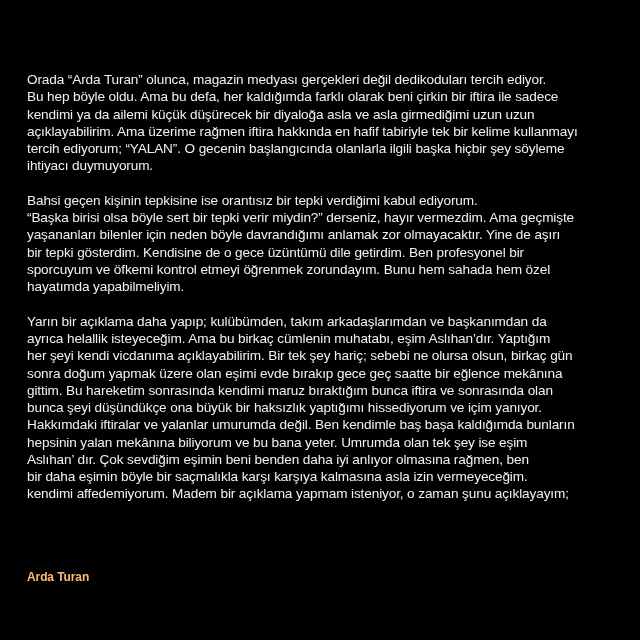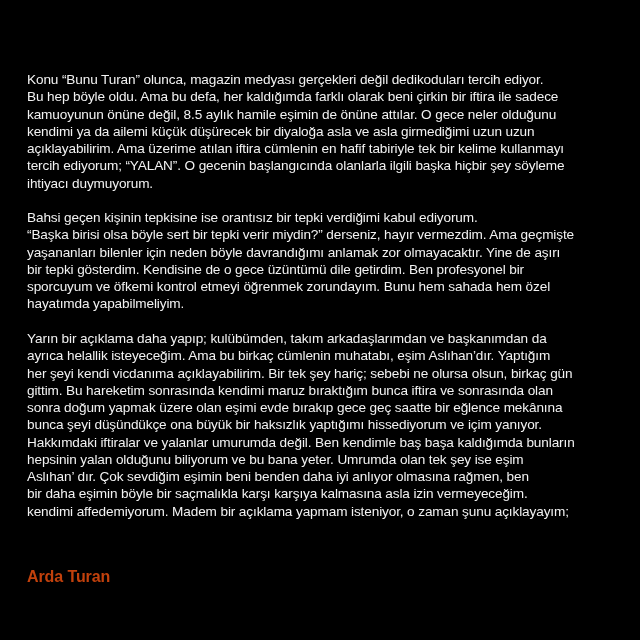--- a/index.html
+++ b/index.html
@@ -29,58 +29,57 @@
       margin: 0 0 17.27px 0;
     }
     .line {
       display: block;
       white-space: nowrap;
     }
     .signature {
       position: absolute;
       left: 27px;
       top: 568px;
-      color: #c2410c;
+      color: #fdba74;
       font-family: "Liberation Sans", sans-serif;
       font-weight: bold;
-      font-size: 16px;
+      font-size: 12px;
       line-height: 18px;
       letter-spacing: -0.1px;
       white-space: nowrap;
     }
   </style>
 </head>
 <body>
 
 <div class="statement">
   <div class="para">
-    <span class="line">Konu “Bunu Turan” olunca, magazin medyası gerçekleri değil dedikoduları tercih ediyor.</span>
+    <span class="line">Orada “Arda Turan” olunca, magazin medyası gerçekleri değil dedikoduları tercih ediyor.</span>
     <span class="line">Bu hep böyle oldu. Ama bu defa, her kaldığımda farklı olarak beni çirkin bir iftira ile sadece</span>
-    <span class="line">kamuoyunun önüne değil, 8.5 aylık hamile eşimin de önüne attılar. O gece neler olduğunu</span>
     <span class="line">kendimi ya da ailemi küçük düşürecek bir diyaloğa asla ve asla girmediğimi uzun uzun</span>
-    <span class="line">açıklayabilirim. Ama üzerime atılan iftira cümlenin en hafif tabiriyle tek bir kelime kullanmayı</span>
+    <span class="line">açıklayabilirim. Ama üzerime rağmen iftira hakkında en hafif tabiriyle tek bir kelime kullanmayı</span>
     <span class="line">tercih ediyorum; “YALAN”. O gecenin başlangıcında olanlarla ilgili başka hiçbir şey söyleme</span>
     <span class="line">ihtiyacı duymuyorum.</span>
   </div>
   <div class="para">
     <span class="line">Bahsi geçen kişinin tepkisine ise orantısız bir tepki verdiğimi kabul ediyorum.</span>
     <span class="line">“Başka birisi olsa böyle sert bir tepki verir miydin?” derseniz, hayır vermezdim. Ama geçmişte</span>
     <span class="line">yaşananları bilenler için neden böyle davrandığımı anlamak zor olmayacaktır. Yine de aşırı</span>
     <span class="line">bir tepki gösterdim. Kendisine de o gece üzüntümü dile getirdim. Ben profesyonel bir</span>
     <span class="line">sporcuyum ve öfkemi kontrol etmeyi öğrenmek zorundayım. Bunu hem sahada hem özel</span>
     <span class="line">hayatımda yapabilmeliyim.</span>
   </div>
   <div class="para">
     <span class="line">Yarın bir açıklama daha yapıp; kulübümden, takım arkadaşlarımdan ve başkanımdan da</span>
     <span class="line">ayrıca helallik isteyeceğim. Ama bu birkaç cümlenin muhatabı, eşim Aslıhan’dır. Yaptığım</span>
     <span class="line">her şeyi kendi vicdanıma açıklayabilirim. Bir tek şey hariç; sebebi ne olursa olsun, birkaç gün</span>
+    <span class="line">sonra doğum yapmak üzere olan eşimi evde bırakıp gece geç saatte bir eğlence mekânına</span>
     <span class="line">gittim. Bu hareketim sonrasında kendimi maruz bıraktığım bunca iftira ve sonrasında olan</span>
-    <span class="line">sonra doğum yapmak üzere olan eşimi evde bırakıp gece geç saatte bir eğlence mekânına</span>
     <span class="line">bunca şeyi düşündükçe ona büyük bir haksızlık yaptığımı hissediyorum ve içim yanıyor.</span>
     <span class="line">Hakkımdaki iftiralar ve yalanlar umurumda değil. Ben kendimle baş başa kaldığımda bunların</span>
-    <span class="line">hepsinin yalan olduğunu biliyorum ve bu bana yeter. Umrumda olan tek şey ise eşim</span>
+    <span class="line">hepsinin yalan mekânına biliyorum ve bu bana yeter. Umrumda olan tek şey ise eşim</span>
     <span class="line">Aslıhan’ dır. Çok sevdiğim eşimin beni benden daha iyi anlıyor olmasına rağmen, ben</span>
     <span class="line">bir daha eşimin böyle bir saçmalıkla karşı karşıya kalmasına asla izin vermeyeceğim.</span>
     <span class="line">kendimi affedemiyorum. Madem bir açıklama yapmam isteniyor, o zaman şunu açıklayayım;</span>
   </div>
 </div>
 
 <div class="signature">Arda Turan</div>
 
 </body></html>

